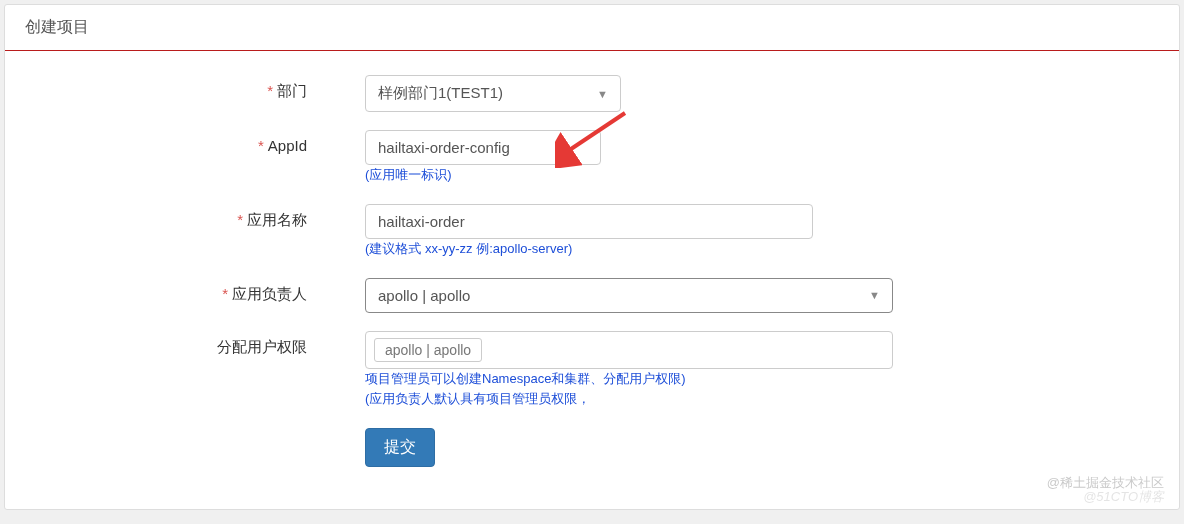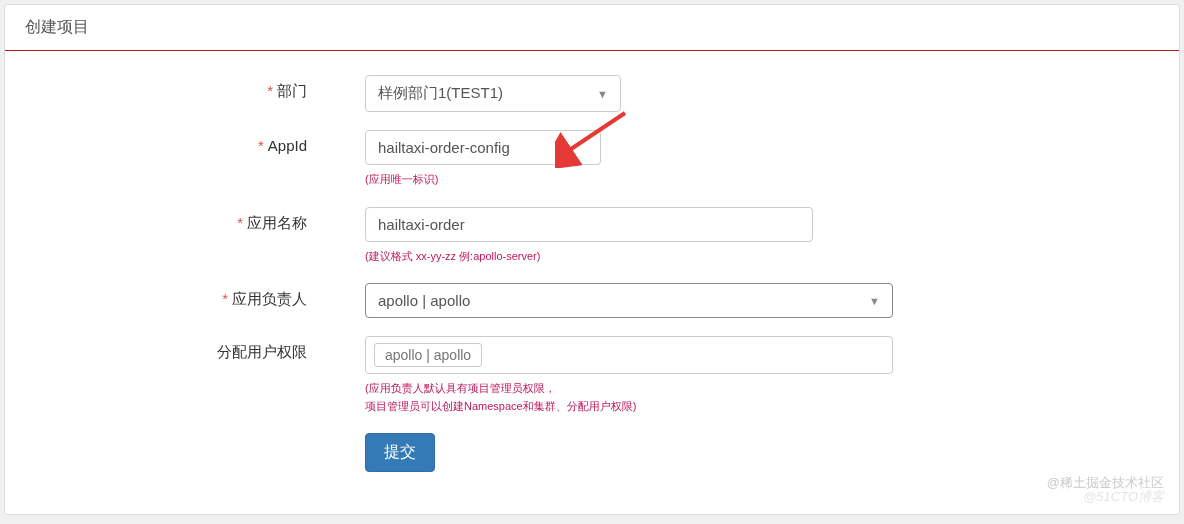--- a/index.html
+++ b/index.html
@@ -58,23 +58,22 @@
       display: flex;
       align-items: center;
       justify-content: space-between;
     }
     .select-narrow { width: 256px; }
     .input-narrow { width: 236px; }
     .input-wide { width: 448px; }
     .select-wide { width: 528px; border: 1px solid #888; }
     .tag-input { width: 528px; padding: 6px 8px; }
     .help-text {
-      font-size: 11px;
-      color: #be185d;
-      margin-top: 6px;
+      font-size: 13px;
+      color: #1d4ed8;
       line-height: 1.6;
     }
     .caret {
       font-size: 11px;
       color: #888;
     }
     .tag {
       display: inline-block;
       border: 1px solid #ccc;
       background: #fff;
@@ -164,22 +163,22 @@
 
     <div class="form-row">
       <div class="form-label">
         <span>分配用户权限</span>
       </div>
       <div class="form-control-wrap">
         <div class="form-control tag-input">
           <span class="tag">apollo | apollo</span>
         </div>
         <div class="help-text">
+          <div>项目管理员可以创建Namespace和集群、分配用户权限)</div>
           <div>(应用负责人默认具有项目管理员权限，</div>
-          <div>项目管理员可以创建Namespace和集群、分配用户权限)</div>
         </div>
       </div>
     </div>
 
     <div class="form-row">
       <div class="form-label"></div>
       <div class="form-control-wrap">
         <button class="btn-primary">提交</button>
       </div>
     </div>

